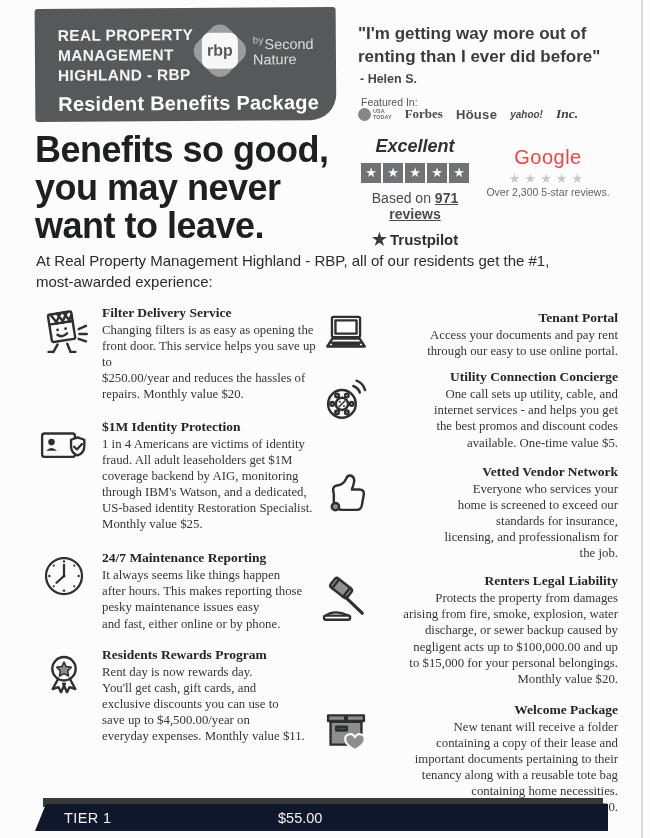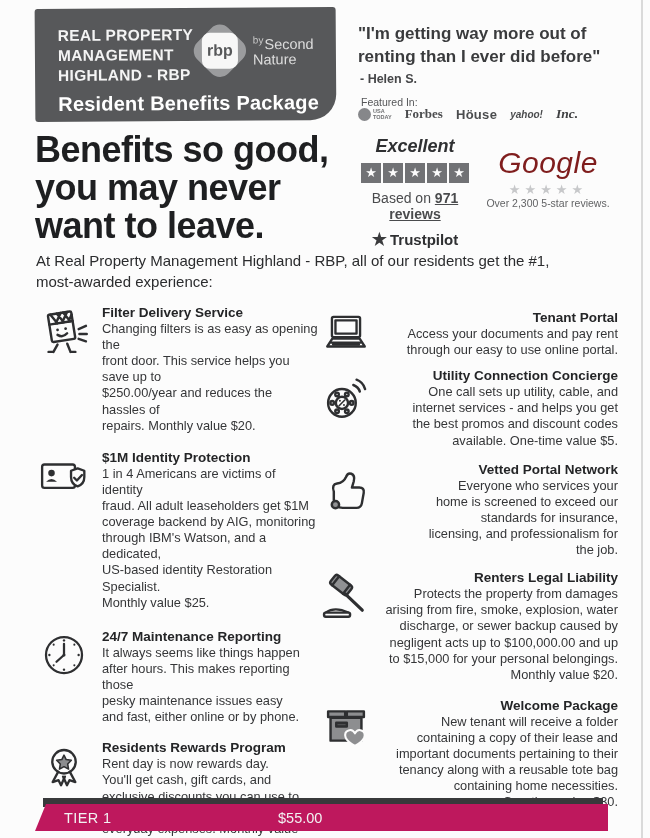--- a/index.html
+++ b/index.html
@@ -73,54 +73,54 @@
   .tp-star-box {
     width:20px; height:20px; background:#717275; color:#fbfbfb;
     font-size:13px; line-height:20px; text-align:center;
   }
   .tp-basedon { margin-top:7px; font-size:14px; color:#4a4b4d; }
   .tp-basedon .cnt { font-weight:700; text-decoration:underline; }
   .tp-brand { margin-top:7px; font-size:15px; font-weight:700; color:#2f3032; }
   .tp-brand .tp-star-glyph { font-size:17px; margin-right:3px; color:#3a3b3d; }
 
   .google-block { position:absolute; left:478px; top:146px; width:140px; text-align:center; }
-  .google-word { font-size:30px; font-weight:500; color:#7f1d1d; letter-spacing:.5px;font-style:italic; }
+  .google-word { font-size:20px; font-weight:500; color:#ef4444; letter-spacing:.5px; }
   .google-stars { margin-top:2px; font-size:13px; color:#c7c8ca; letter-spacing:4px; }
   .google-caption { font-size:10.5px; color:#626365; }
 
   
   .headline {
     position:absolute; left:35px; top:131px;
     font-size:36px; font-weight:800; color:#1e1f21;
     line-height:1.06; letter-spacing:-.5px;
   }
   .intro {
     position:absolute; left:36px; top:251px; width:560px;
     font-size:15px; font-weight:500; color:#2b2c2e; line-height:1.38;
   }
 
   
   .col { position:absolute; display:flex; flex-direction:column; }
   .col-left  { left:36px;  top:305px; width:282px; }
   .col-right { left:318px; top:310px; width:300px;text-align:right; }
   .benefit { display:flex; gap:10px; }
   .b-icon { flex:0 0 56px; display:flex; justify-content:center; padding-top:2px; }
-  .b-text { flex:1; }
+  .b-text { flex:1;font-family:Liberation Serif, serif; }
   .b-title { font-size:13.5px; font-weight:700; color:#242527; margin-bottom:1px; }
   .b-body { font-size:12.8px; color:#353638; line-height:1.26; }
   svg.icon { stroke:#2e2f31; stroke-width:3; fill:none; stroke-linecap:round; stroke-linejoin:round; }
 
   
   .tier-wrap { position:absolute; left:35px; top:798px; width:573px; height:33px; }
   .tier-shadow {
     position:absolute; left:8px; top:0; width:560px; height:9px; background:#38393b;
   }
   .tier-main {
     position:absolute; left:0; top:6px; width:573px; height:27px;
-    background:#be185d;
+    background:#0f172a;
     clip-path:polygon(11px 0, 100% 0, 100% 100%, 0 100%);
     color:#f2f2f2; font-size:14.5px;
     display:flex; align-items:center;
   }
   .tier-label { margin-left:29px; letter-spacing:.4px; }
   .tier-price { position:absolute; left:243px; }
 
   
   .scan-line-v { position:absolute; left:641px; top:0; width:2px; height:838px; background:#dadada; }
 </style>
@@ -327,21 +327,21 @@
   </div>
 
   <div class="benefit" style="margin-bottom:12px">
     <div class="b-icon">
       <svg class="icon" width="52" height="52" viewBox="0 0 64 64">
         <path d="M17 34 q-3 -9 4 -10 q8 -1 11 -8 q2 -5.5 6.5 -4 q5 2 3 9.5 l-2.2 7.5 h9 q6.5 0 5.5 6.5 l-2.3 13 q-1 5.5 -6.5 5.5 h-17 q-9.5 0 -11 -10 z" fill="#90919 3"></path>
         <circle cx="19" cy="50" r="4.5" fill="#909193"></circle>
       </svg>
     </div>
     <div class="b-text">
-      <div class="b-title">Vetted Portal Network</div>
+      <div class="b-title">Vetted Vendor Network</div>
       <div class="b-body pre">Everyone who services your
 home is screened to exceed our
 standards for insurance,
 licensing, and professionalism for
 the job.</div>
     </div>
   </div>
 
   <div class="benefit" style="margin-bottom:15px">
     <div class="b-icon">

